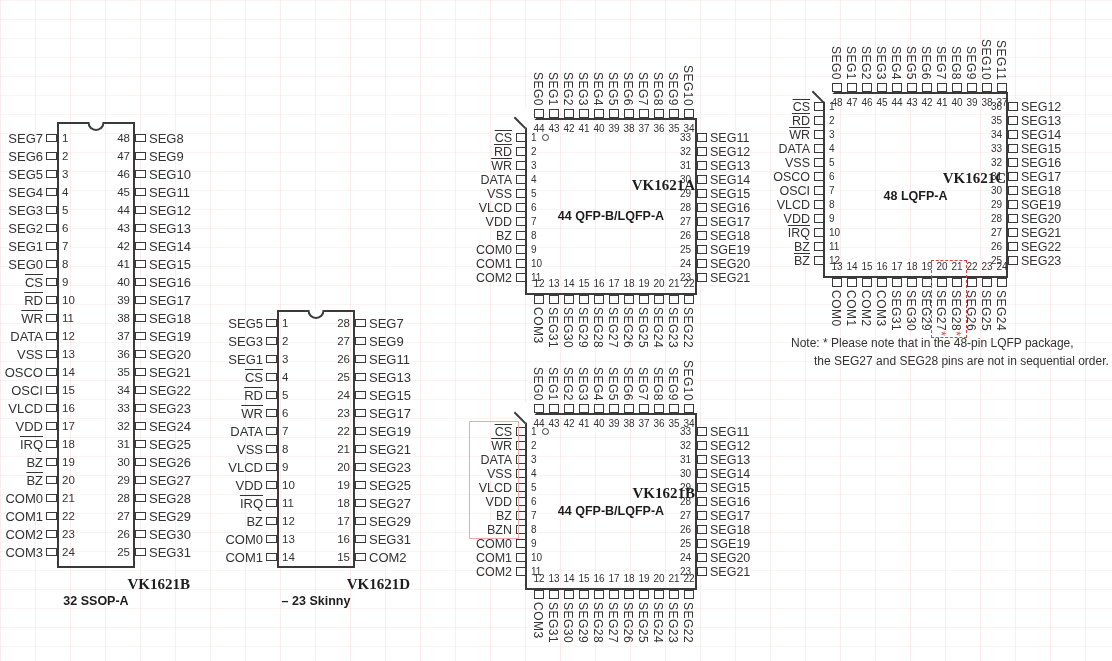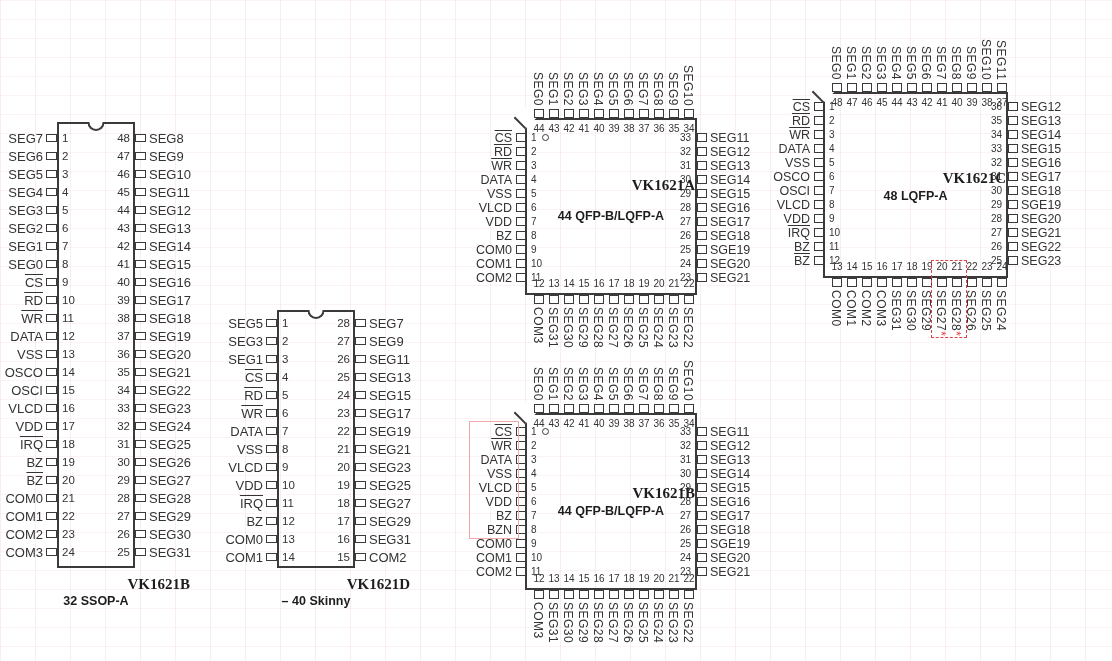--- a/index.html
+++ b/index.html
@@ -417,21 +417,21 @@
           <span class="dlbl l"><span>COM1</span></span>
           <span class="pbox"></span>
           <span class="dnum l">14</span>
           <span class="dmid"></span>
           <span class="dnum r">15</span>
           <span class="pbox"></span>
           <span class="dlbl r"><span>COM2</span></span>
         </div>
       </div>
       <div class="chip-title" style="top: 266px;">VK1621D</div>
-      <div class="chip-sub" style="top: 283px;">– 40 Skinny</div>
+      <div class="chip-sub" style="top: 283px;">– 23 Skinny</div>
     </div>
   <div id="qfpA" class="qfp" style="left: 525px; top: 118px; width: 172px; height: 177px;">
       <div class="chamfer"></div>
       <div class="qbox" style="left: 7px; top: -11px;"></div>
       <div class="qnum qnt" style="left: 1px;">44</div>
       <div class="vlab vt" style="left: 4px;"><span>SEG0</span></div>
       <div class="qbox" style="left: 22px; top: -11px;"></div>
       <div class="qnum qnt" style="left: 16px;">43</div>
       <div class="vlab vt" style="left: 19px;"><span>SEG1</span></div>
       <div class="qbox" style="left: 37px; top: -11px;"></div>
@@ -847,14 +847,18 @@
       <div class="hlab hl-r" style="top: 136px;"><span>SEG20</span></div>
       <div class="qbox" style="left: calc(100% + 2px); top: 152px;"></div>
       <div class="qnum qnr" style="top: 151px;">23</div>
       <div class="hlab hl-r" style="top: 150px;"><span>SEG21</span></div>
       <div class="p1c" style="top: 13px;"></div>
       <div class="qtitle" style="top: 70px;">VK1621B</div>
       <div class="qsub" style="top: 88px;">44 QFP-B/LQFP-A</div>
       <div class="hl-solid" style="left: -58px; top: 6px; width: 50px; height: 118px;"></div>
     </div>
 
+  <div class="note">
+    <div>Note: * Please note that in the 48-pin LQFP package,</div>
+    <div class="note2">the SEG27 and SEG28 pins are not in sequential order.</div>
+  </div>
 
 </div>
 
 </body></html>

